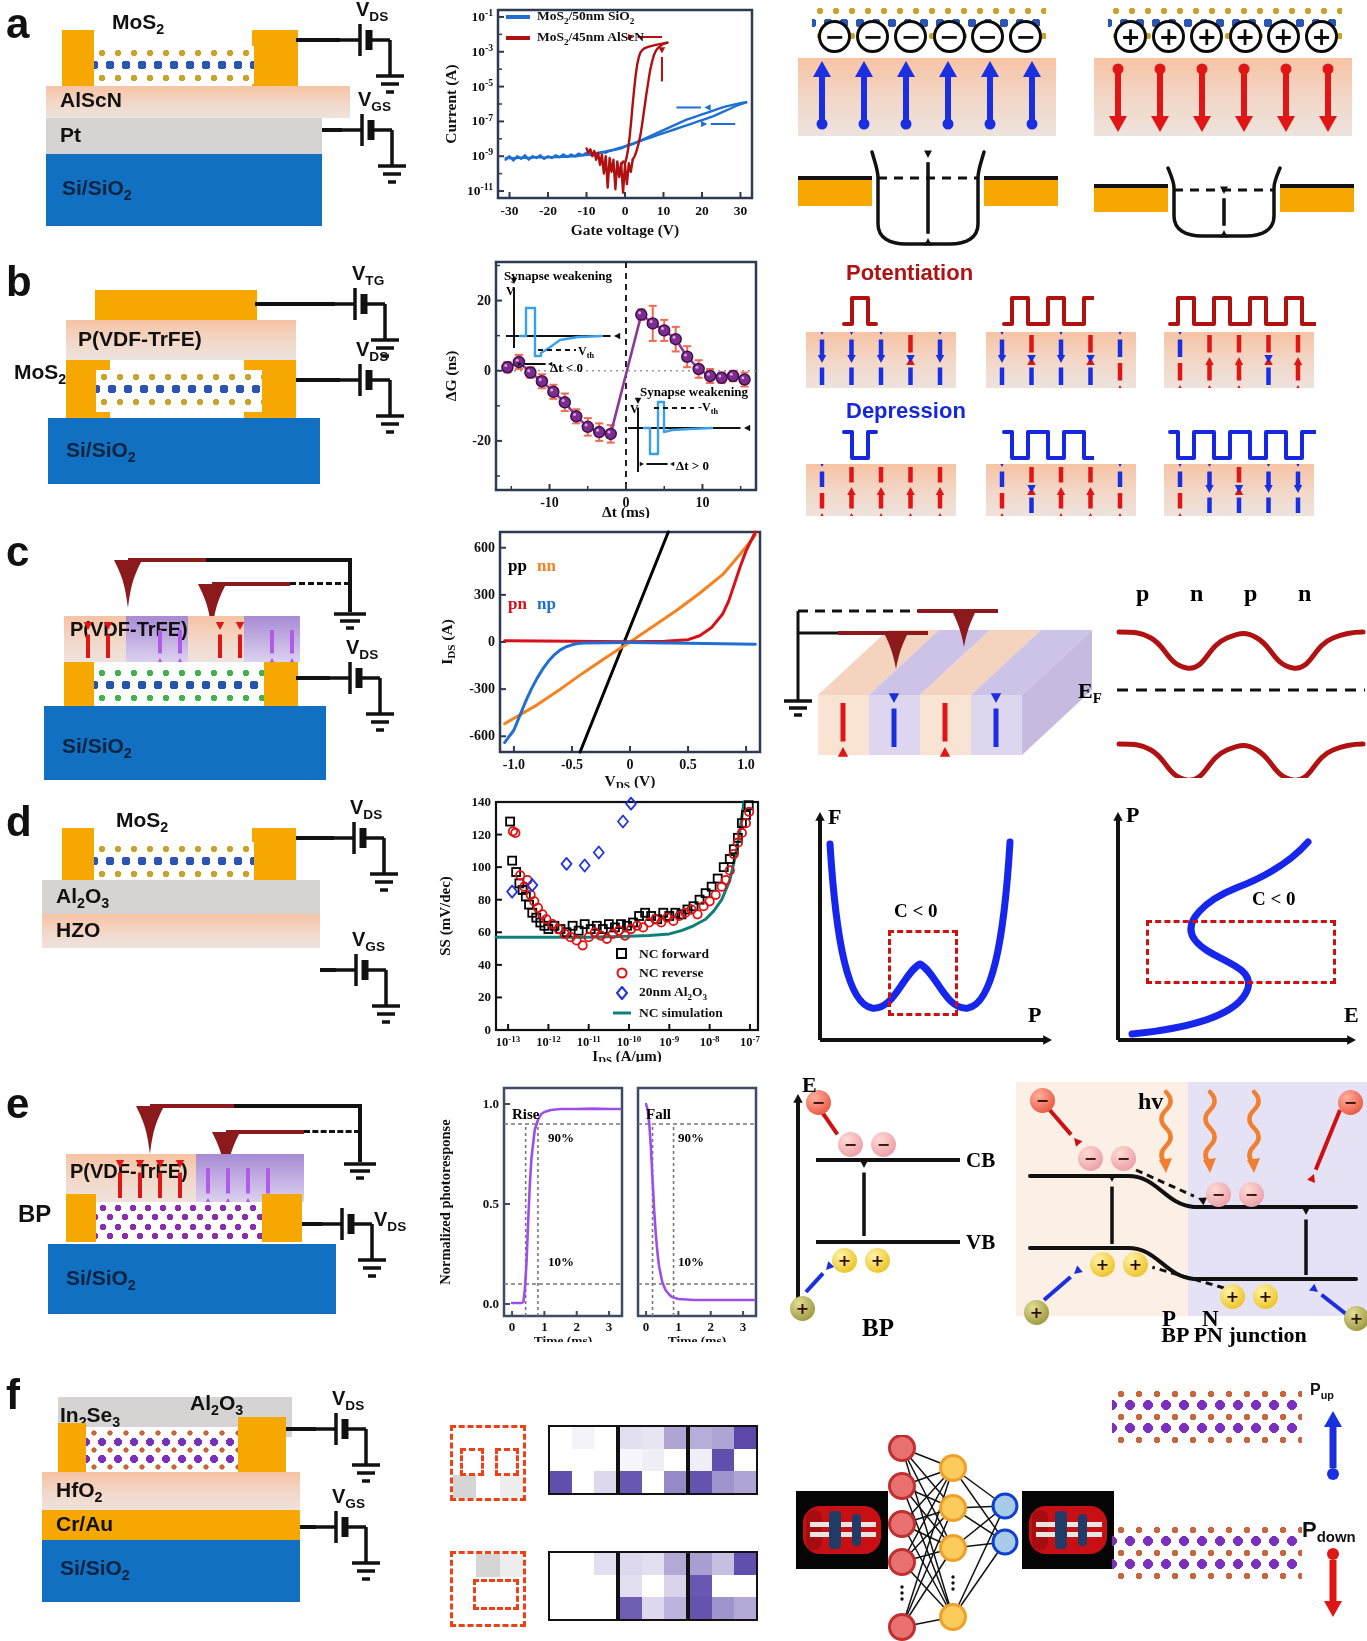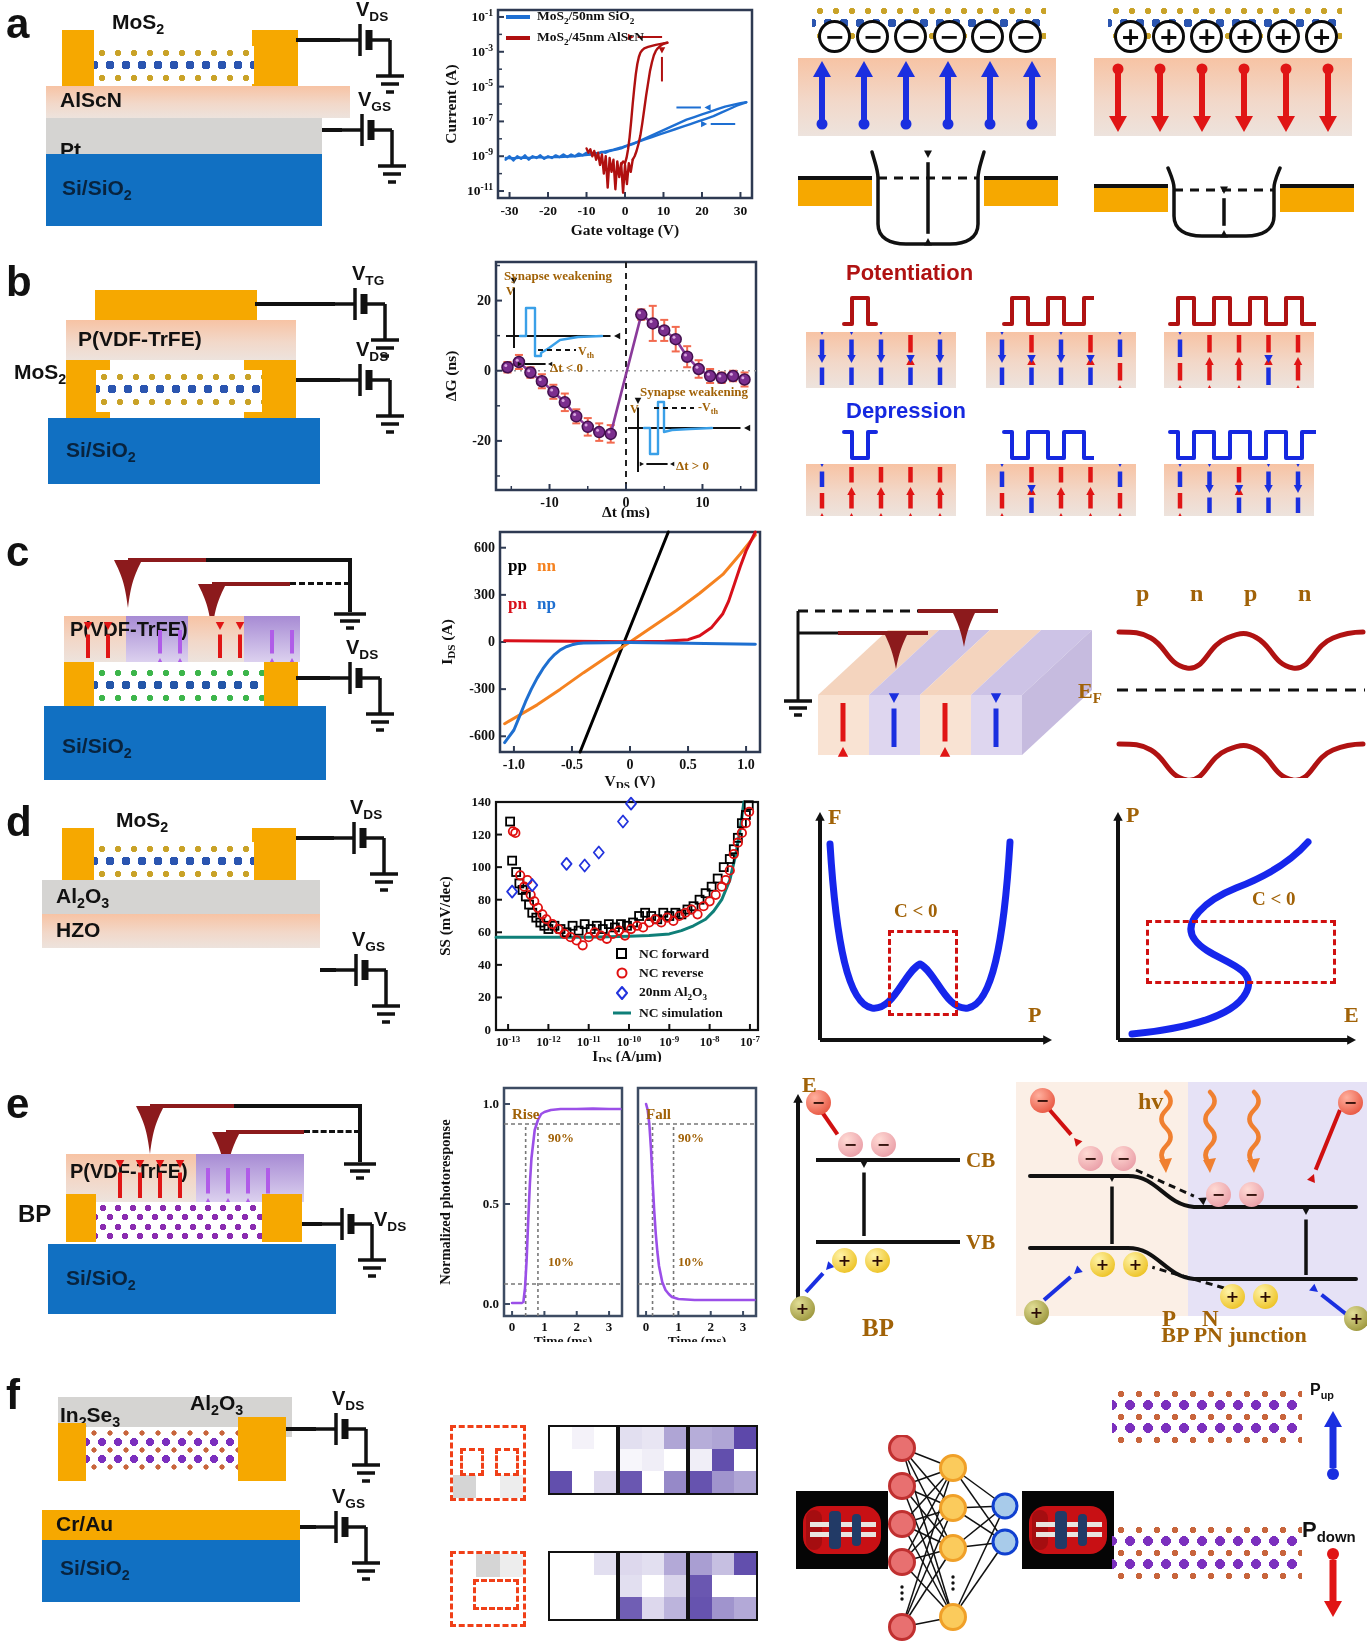--- a/index.html
+++ b/index.html
@@ -54,21 +54,21 @@
     background-repeat:repeat-x;position:absolute;}
   .chartsvg,.dg{position:absolute;}
   .legend{position:absolute;}
   .legend .li{display:flex;align-items:center;gap:7px;margin-bottom:3px;}
   .legend .sw{display:inline-block;width:24px;border-top:4px solid #000;}
   .legend .lt{font:bold 13.5px "Liberation Serif",serif;color:#111;white-space:nowrap;}
   .charges{position:absolute;display:flex;justify-content:space-between;}
   .charge{width:27px;height:27px;border:3.5px solid #0b0b0b;border-radius:50%;background:#fff;
     display:flex;align-items:center;justify-content:center;
     font:bold 24px "DejaVu Sans",sans-serif;color:#0b0b0b;line-height:1;}
-  .serifb{font-family:"Liberation Serif",serif;font-weight:bold;color:#a16207;position:absolute;white-space:nowrap;}
+  .serifb{font-family:"Liberation Serif",serif;font-weight:bold;color:#000000;position:absolute;white-space:nowrap;}
   .redbox{position:absolute;border:3.5px dashed #D01010;}
   .ball{position:absolute;width:25px;height:25px;border-radius:50%;display:flex;align-items:center;
     justify-content:center;font:bold 16px "DejaVu Sans",sans-serif;color:#2b0b05;}
   .ball.e1{background:radial-gradient(circle at 35% 30%,#FFB09E,#E2402A);}
   .ball.e2{background:radial-gradient(circle at 35% 30%,#FFDAD4,#E48F9C);}
   .ball.h1{background:radial-gradient(circle at 35% 30%,#FFF3A8,#E8B500);}
   .ball.h2{background:radial-gradient(circle at 35% 30%,#E2DE96,#8A8426);}
   .pbox svg{position:absolute;left:0;top:0;}
   .hmwrap{position:absolute;display:flex;}
   .hm{width:66px;height:66px;border:2.5px solid #111;display:grid;grid-template-columns:1fr 1fr 1fr;
@@ -88,21 +88,21 @@
   <section class="panel" id="p-a" style="top:0;height:252px">
     <div class="plabel" style="left:6px;top:0">a</div>
     <div class="mlabel" style="left:112px;top:10px">MoS<sub>2</sub></div>
     <div class="lay gold" style="left:62px;top:30px;width:32px;height:56px"></div>
     <div class="lay gold" style="left:252px;top:30px;width:46px;height:56px"></div>
     <div class="lat lat-mos2" style="left:94px;top:46px;width:160px;height:38px"></div>
     <div class="lay grad-pink" style="left:46px;top:86px;width:304px;height:32px">
       <span class="inlabel" style="left:14px;top:2px">AlScN</span>
       </div>
     <div class="lay graylay" style="left:46px;top:118px;width:276px;height:36px">
-      <span class="inlabel" style="left:14px;top:20px">Pt</span>
+      <span class="inlabel" style="left:14px;top:5px">Pt</span>
       </div>
     <div class="lay bluelay" style="left:46px;top:154px;width:276px;height:72px">
       <span class="inlabel" style="left:16px;top:22px;color:#08233E">Si/SiO<sub>2</sub></span>
       </div>
     <div class="wire" style="left:296px;top:38px;width:44px"></div>
     <div class="battery" style="position:absolute;left:340px;top:16px"><svg width="70" height="85">
           <path d="M0,24L20,24" stroke="#111" stroke-width="3.5" fill="none" stroke-dasharray="none" stroke-linecap="butt"></path>
           <path d="M20,8L20,40" stroke="#111" stroke-width="3.5" fill="none" stroke-dasharray="none" stroke-linecap="butt"></path>
           <path d="M29,14L29,34" stroke="#111" stroke-width="7" fill="none" stroke-dasharray="none" stroke-linecap="butt"></path>
           <path d="M29,24L50,24" stroke="#111" stroke-width="3.5" fill="none" stroke-dasharray="none" stroke-linecap="butt"></path>
@@ -1165,20 +1165,23 @@
   </section>
 
   <section class="panel" id="p-f" style="top:1345px;height:296px">
     <div class="plabel" style="left:6px;top:26px">f</div>
     <div class="lay graylay" style="left:58px;top:52px;width:234px;height:40px"></div>
     <div class="mlabel" style="left:190px;top:46px">Al<sub>2</sub>O<sub>3</sub></div>
     <div class="mlabel" style="left:60px;top:58px">In<sub>2</sub>Se<sub>3</sub></div>
     <div class="lay gold" style="left:58px;top:78px;width:28px;height:58px"></div>
     <div class="lay gold" style="left:238px;top:72px;width:48px;height:64px"></div>
     <div class="lat lat-in2se3" style="left:86px;top:82px;width:152px;height:45px"></div>
+    <div class="lay grad-pink" style="left:42px;top:127px;width:258px;height:38px">
+      <span class="inlabel" style="left:14px;top:6px">HfO<sub>2</sub></span>
+      </div>
     <div class="lay gold" style="left:42px;top:165px;width:258px;height:40px">
       <span class="inlabel" style="left:14px;top:2px">Cr/Au</span>
       </div>
     <div class="lay bluelay" style="left:42px;top:195px;width:258px;height:62px">
       <span class="inlabel" style="left:18px;top:16px;color:#08233E">Si/SiO<sub>2</sub></span>
       </div>
     <div class="wire" style="left:286px;top:82px;width:30px"></div>
     <div class="battery" style="position:absolute;left:316px;top:60px"><svg width="70" height="85">
           <path d="M0,24L20,24" stroke="#111" stroke-width="3.5" fill="none" stroke-dasharray="none" stroke-linecap="butt"></path>
           <path d="M20,8L20,40" stroke="#111" stroke-width="3.5" fill="none" stroke-dasharray="none" stroke-linecap="butt"></path>

